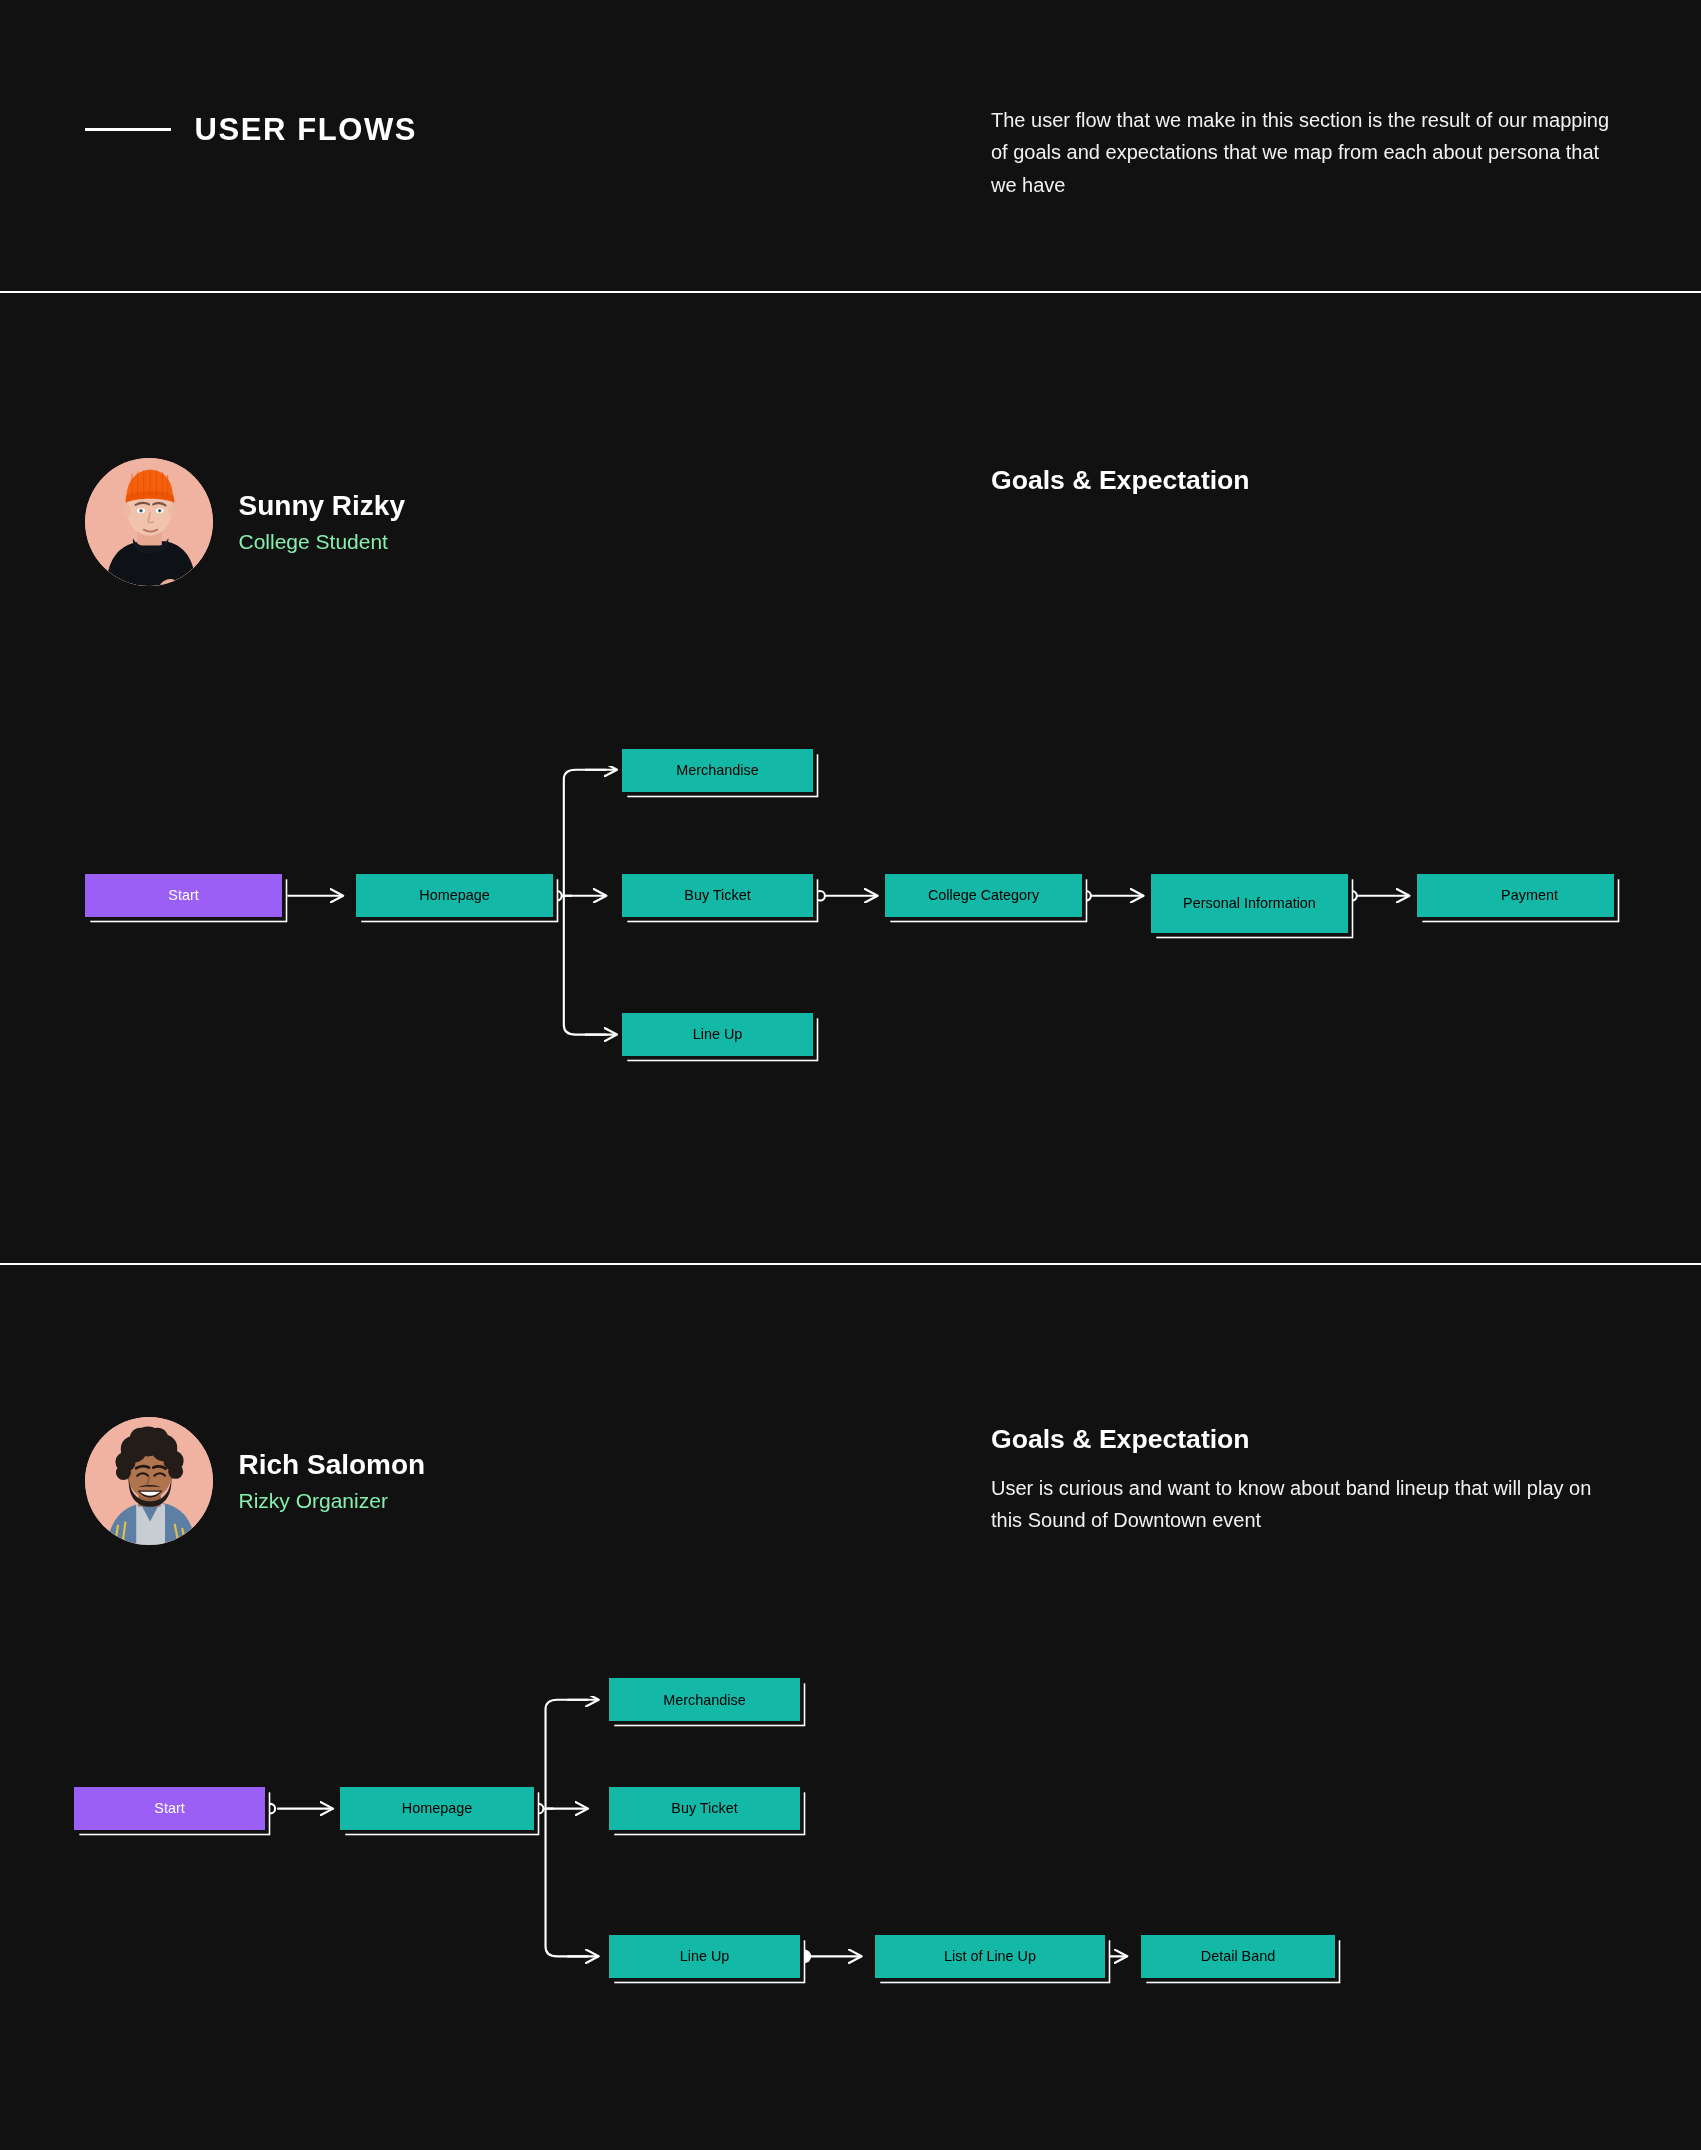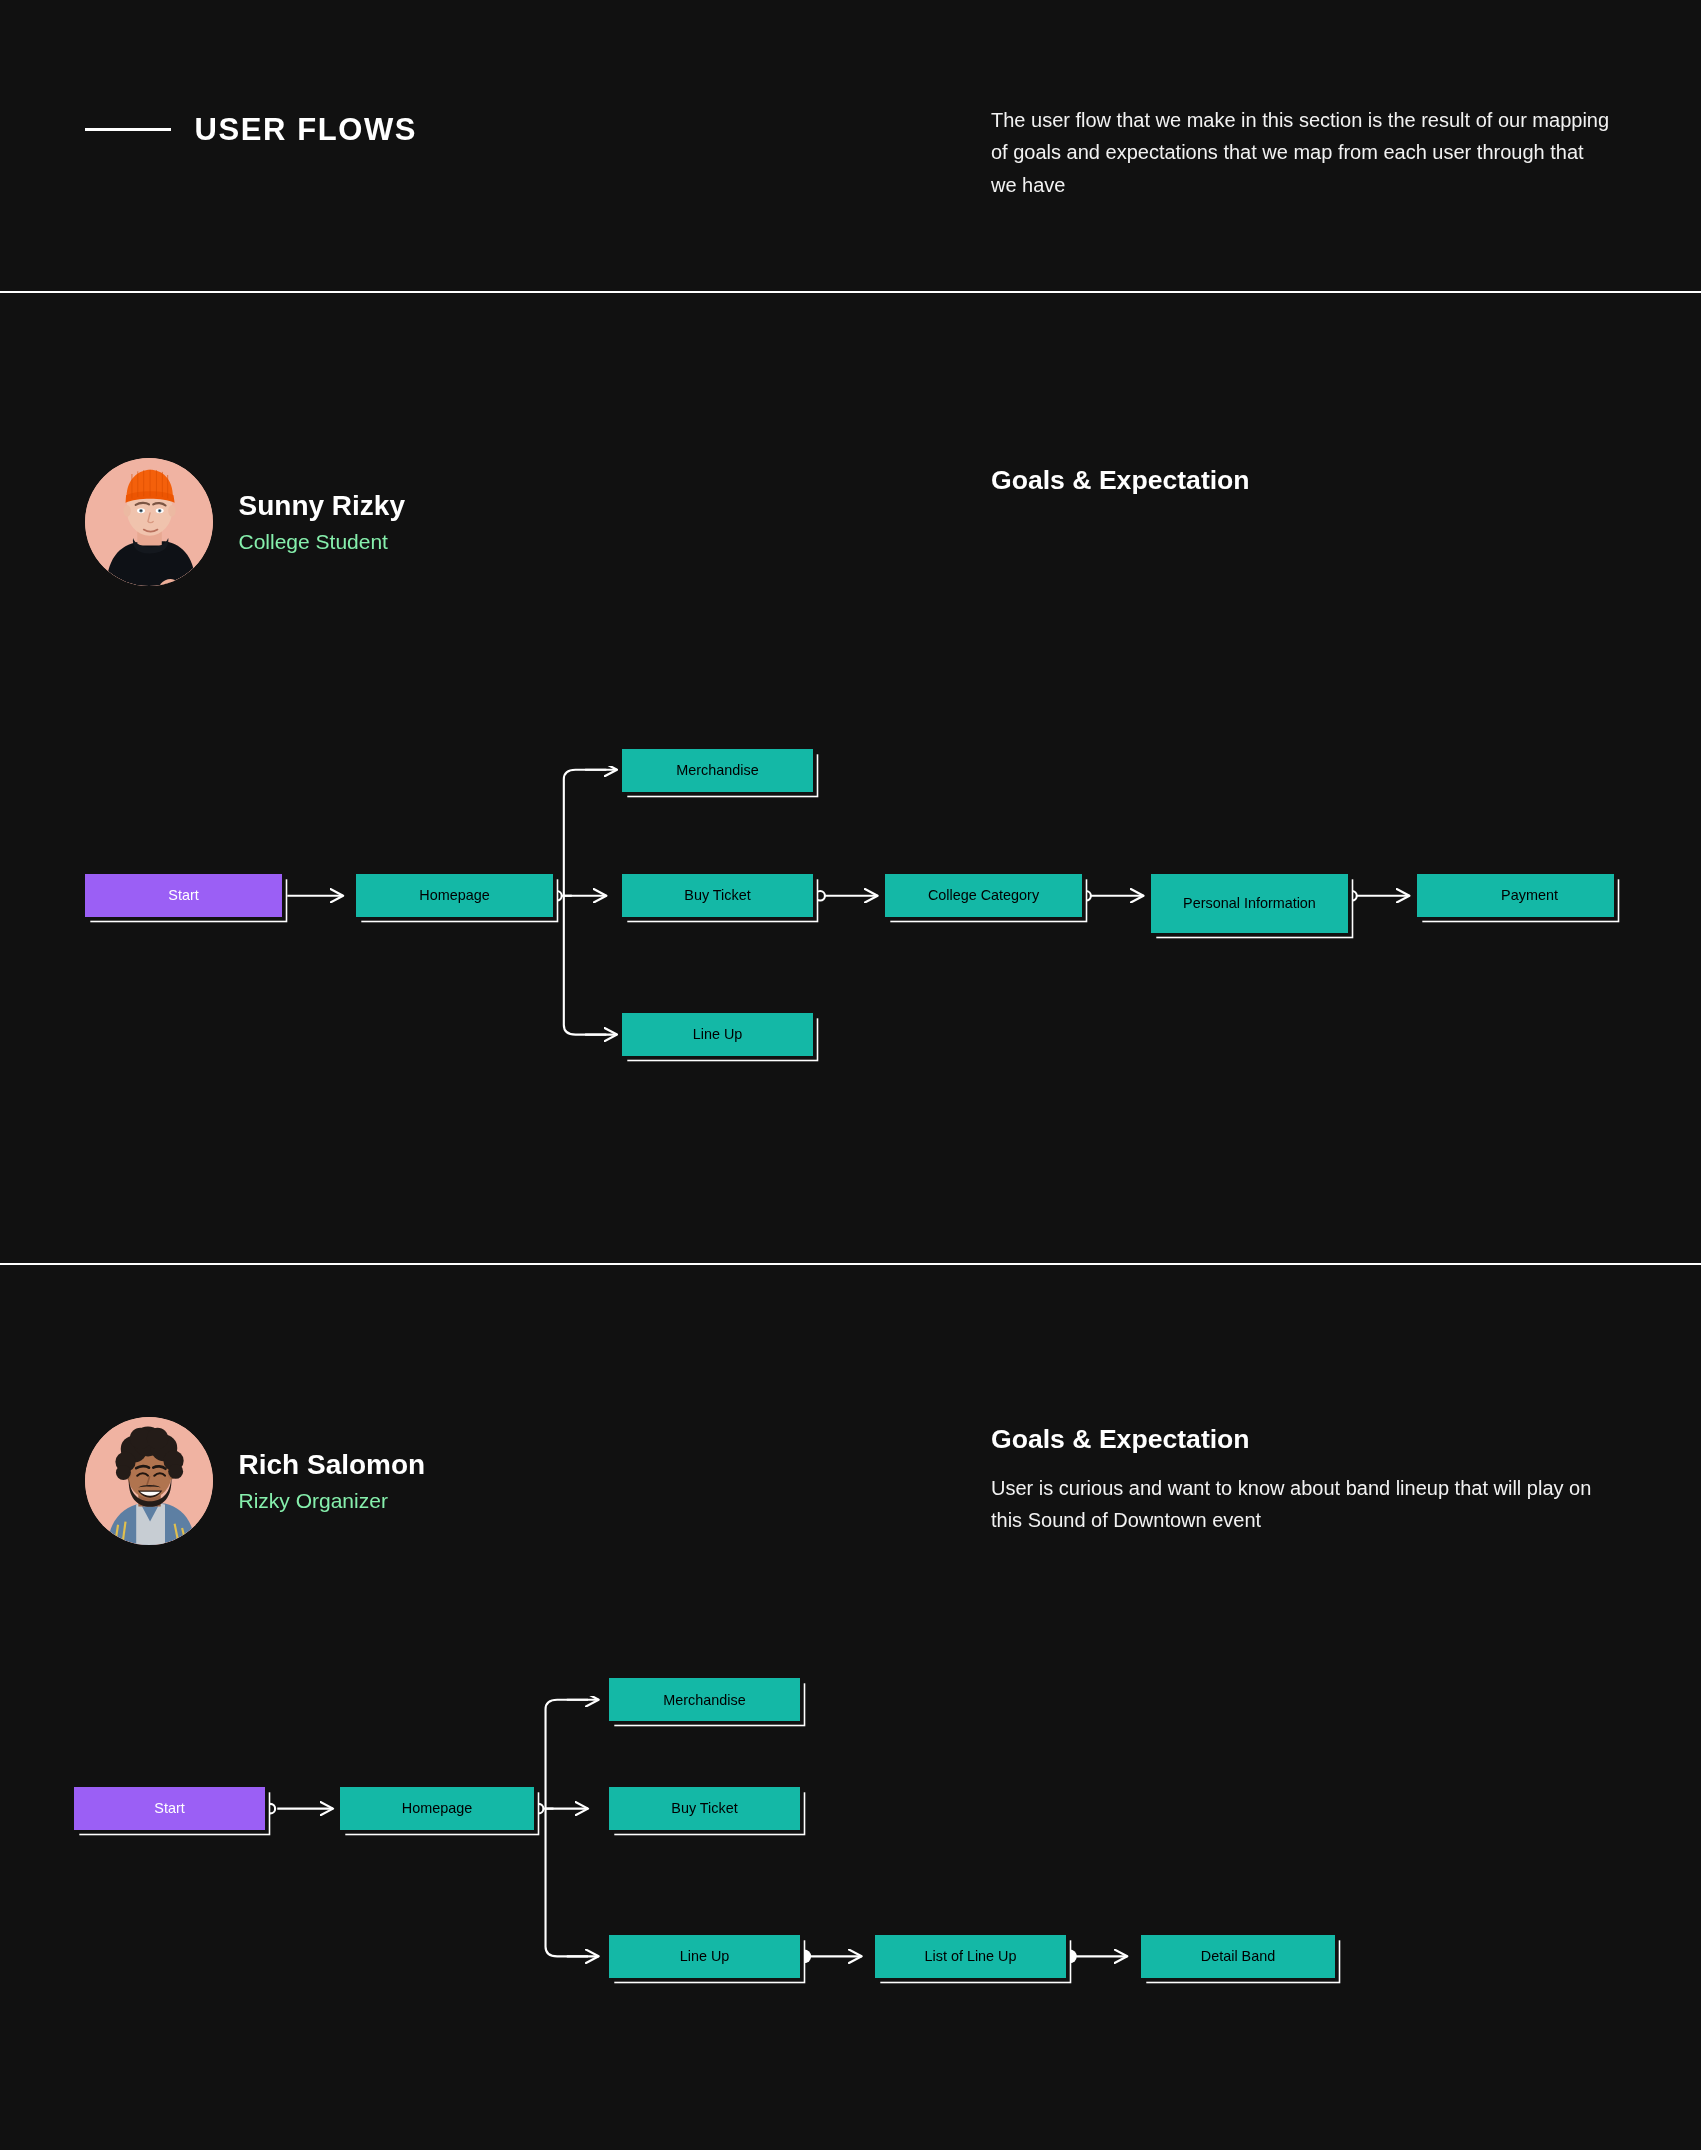--- a/index.html
+++ b/index.html
@@ -170,21 +170,21 @@
 <body>
 
 <div class="page">
 
   <div class="header">
     <div class="header-left">
       <div class="rule"></div>
       <div class="section-title">USER FLOWS</div>
     </div>
     <div class="header-right">
-      <p>The user flow that we make in this section is the result of our mapping of goals and expectations that we map from each user through that we have</p>
+      <p>The user flow that we make in this section is the result of our mapping of goals and expectations that we map from each about persona that we have</p>
     </div>
   </div>
 
   <div class="divider divider-1"></div>
 
   <div class="section section-1">
 
     <div class="persona persona-1">
       <div class="avatar">
         <svg viewBox="0 0 240 240" xmlns="http://www.w3.org/2000/svg">
@@ -423,21 +423,21 @@
       </div>
       <div class="node" style="left:609px; top:-17.6px; width:191px; height:43px;">
         <span>Merchandise</span>
       </div>
       <div class="node" style="left:609px; top:91px; width:191px; height:43px;">
         <span>Buy Ticket</span>
       </div>
       <div class="node" style="left:609px; top:239px; width:191px; height:43px;">
         <span>Line Up</span>
       </div>
-      <div class="node" style="left:875px; top:239px; width:191px; height:43px;">
+      <div class="node" style="left:875px; top:239px; width:230px; height:43px;">
         <span>List of Line Up</span>
       </div>
       <div class="node" style="left:1141px; top:239px; width:194px; height:43px;">
         <span>Detail Band</span>
       </div>
     </div>
   </div>
 
 </div>
 

